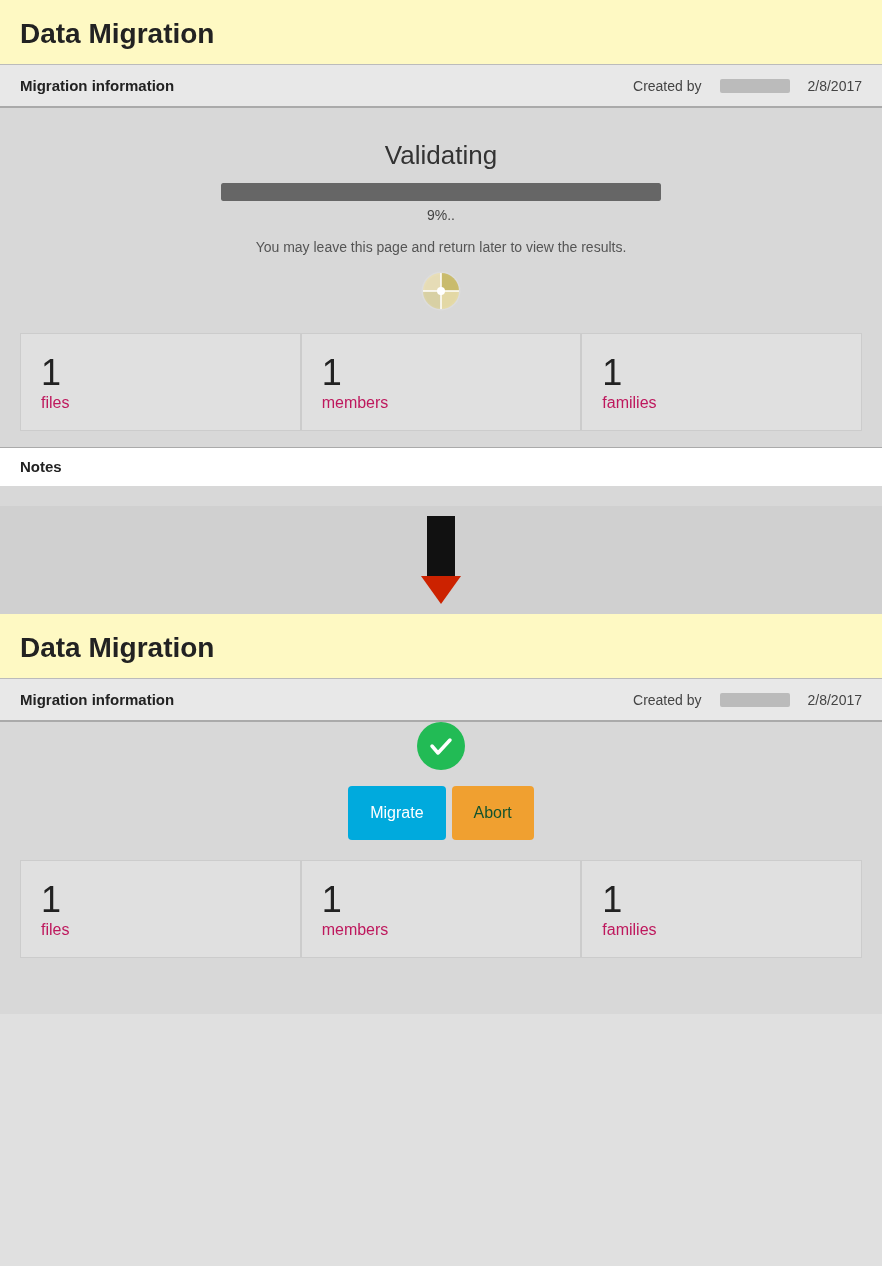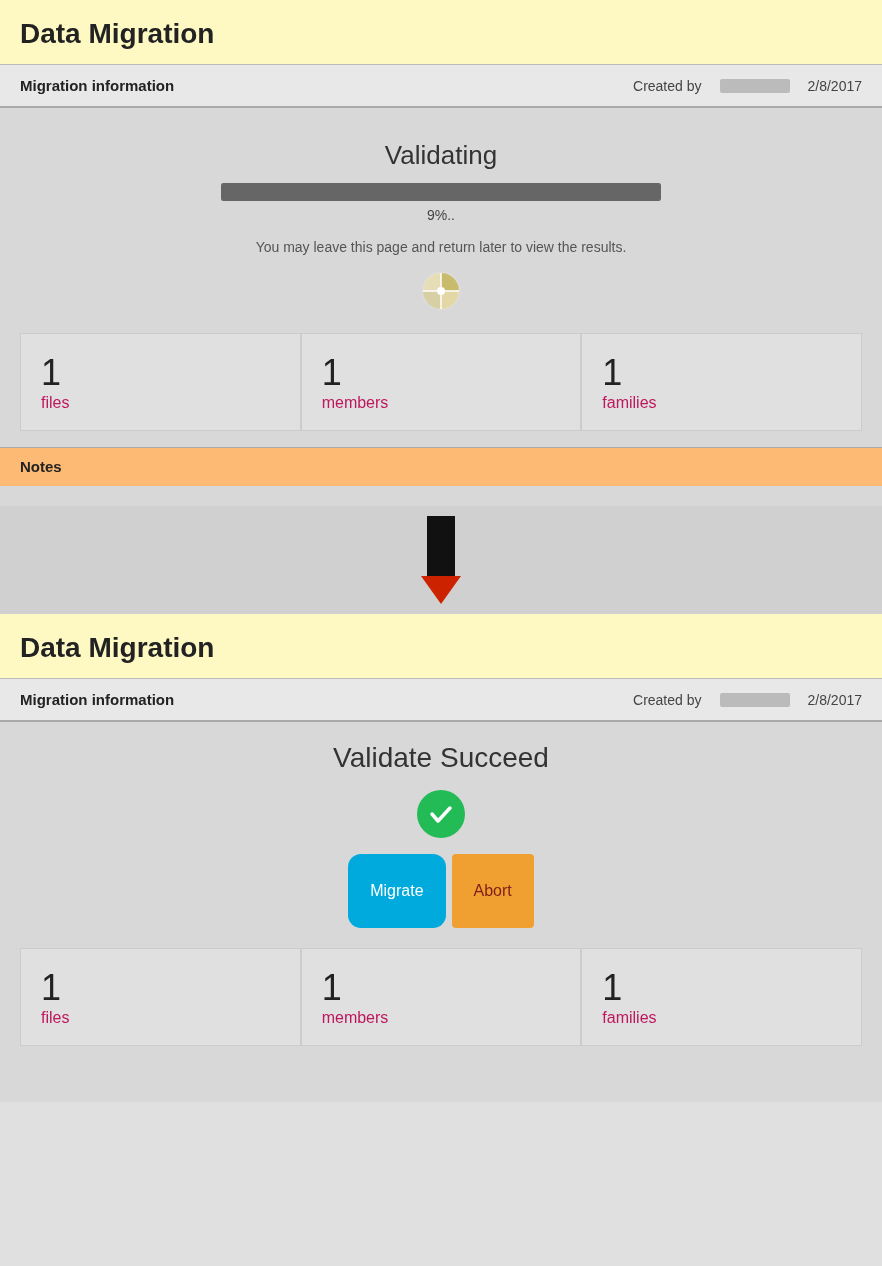--- a/index.html
+++ b/index.html
@@ -133,21 +133,21 @@
       color: #222;
       display: block;
     }
 
     .stat-label {
       font-size: 16px;
       color: #be185d;
     }
 
     .notes-section {
-      background: #fdba74;
+      background: #ffffff;
       border-top: 1px solid #aaa;
       margin: 0 -20px;
       padding: 10px 20px;
     }
 
     .notes-label {
       font-weight: bold;
       font-size: 15px;
       color: #222;
     }
@@ -249,29 +249,29 @@
       display: flex;
       justify-content: center;
       gap: 6px;
       margin-bottom: 20px;
     }
 
     .btn-migrate {
       background: #00aadd;
       color: white;
       border: none;
-      padding: 28px 22px;
+      padding: 18px 22px;
       font-size: 16px;
-      border-radius: 13px;
+      border-radius: 4px;
       cursor: pointer;
     }
 
     .btn-abort {
       background: #f0a030;
-      color: #7f1d1d;
+      color: #14532d;
       border: none;
       padding: 10px 22px;
       font-size: 16px;
       border-radius: 4px;
       cursor: pointer;
     }
 
     .second-section-content {
       background: #d8d8d8;
       padding: 0 20px 20px 20px;
@@ -357,21 +357,20 @@
   <div class="migration-info-bar">
     <span class="migration-info-label">Migration information</span>
     <span class="created-by">
       <span>Created by</span>
       <span class="redacted-block"></span>
       <span>2/8/2017</span>
     </span>
   </div>
 
   <div class="second-section-content">
-    <div class="validate-succeed-title">Validate Succeed</div>
 
     <div class="success-icon-container">
       <div class="success-checkmark">
         <svg width="28" height="28" viewBox="0 0 28 28">
           <polyline points="5,14 11,21 23,8" fill="none" stroke="white" stroke-width="3.5" stroke-linecap="round" stroke-linejoin="round"></polyline>
         </svg>
       </div>
     </div>
 
     <div class="action-buttons">

